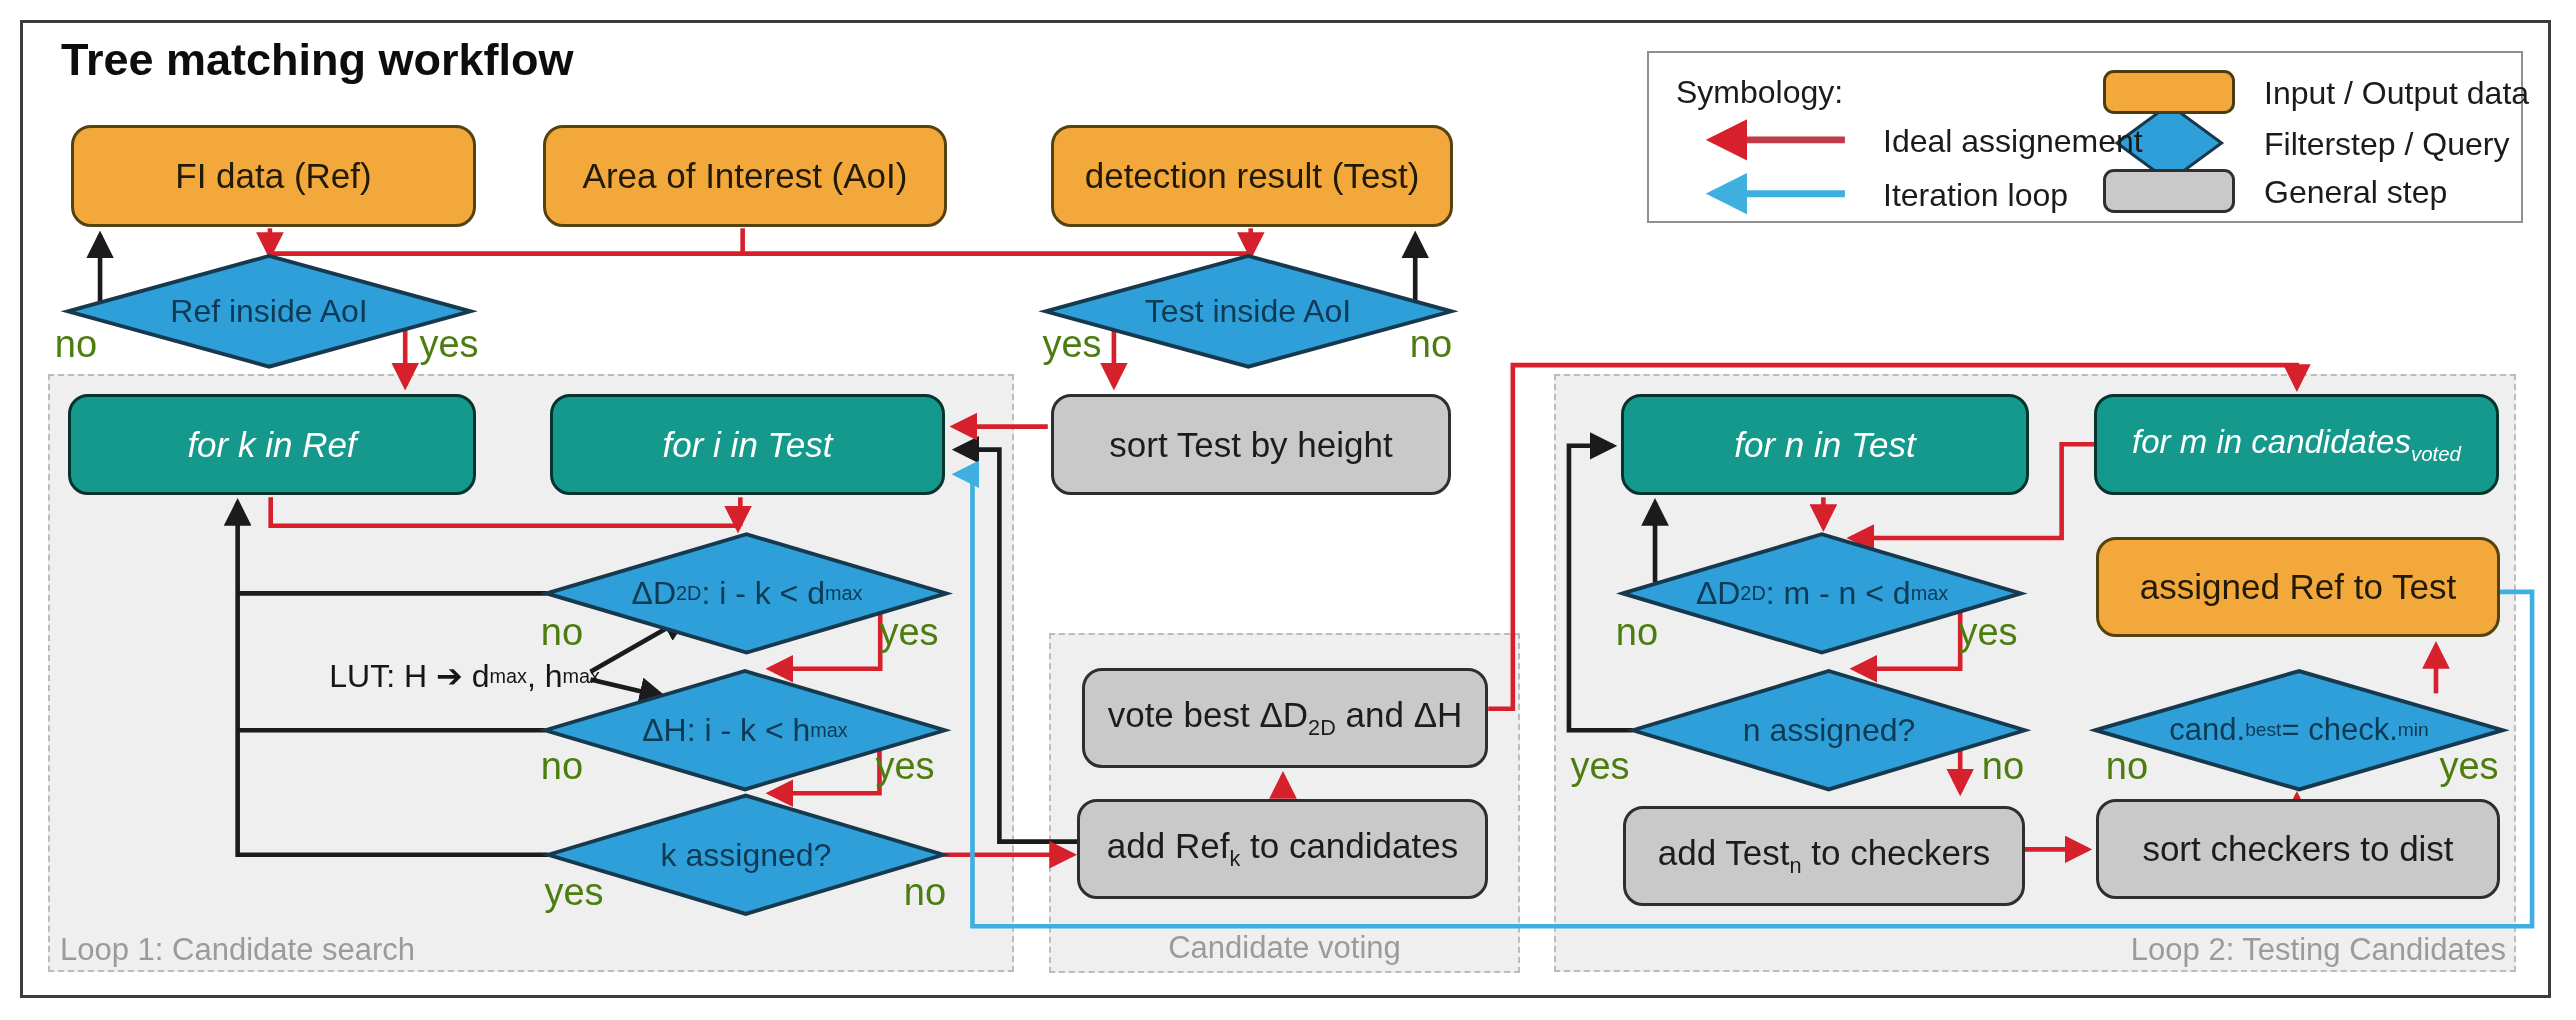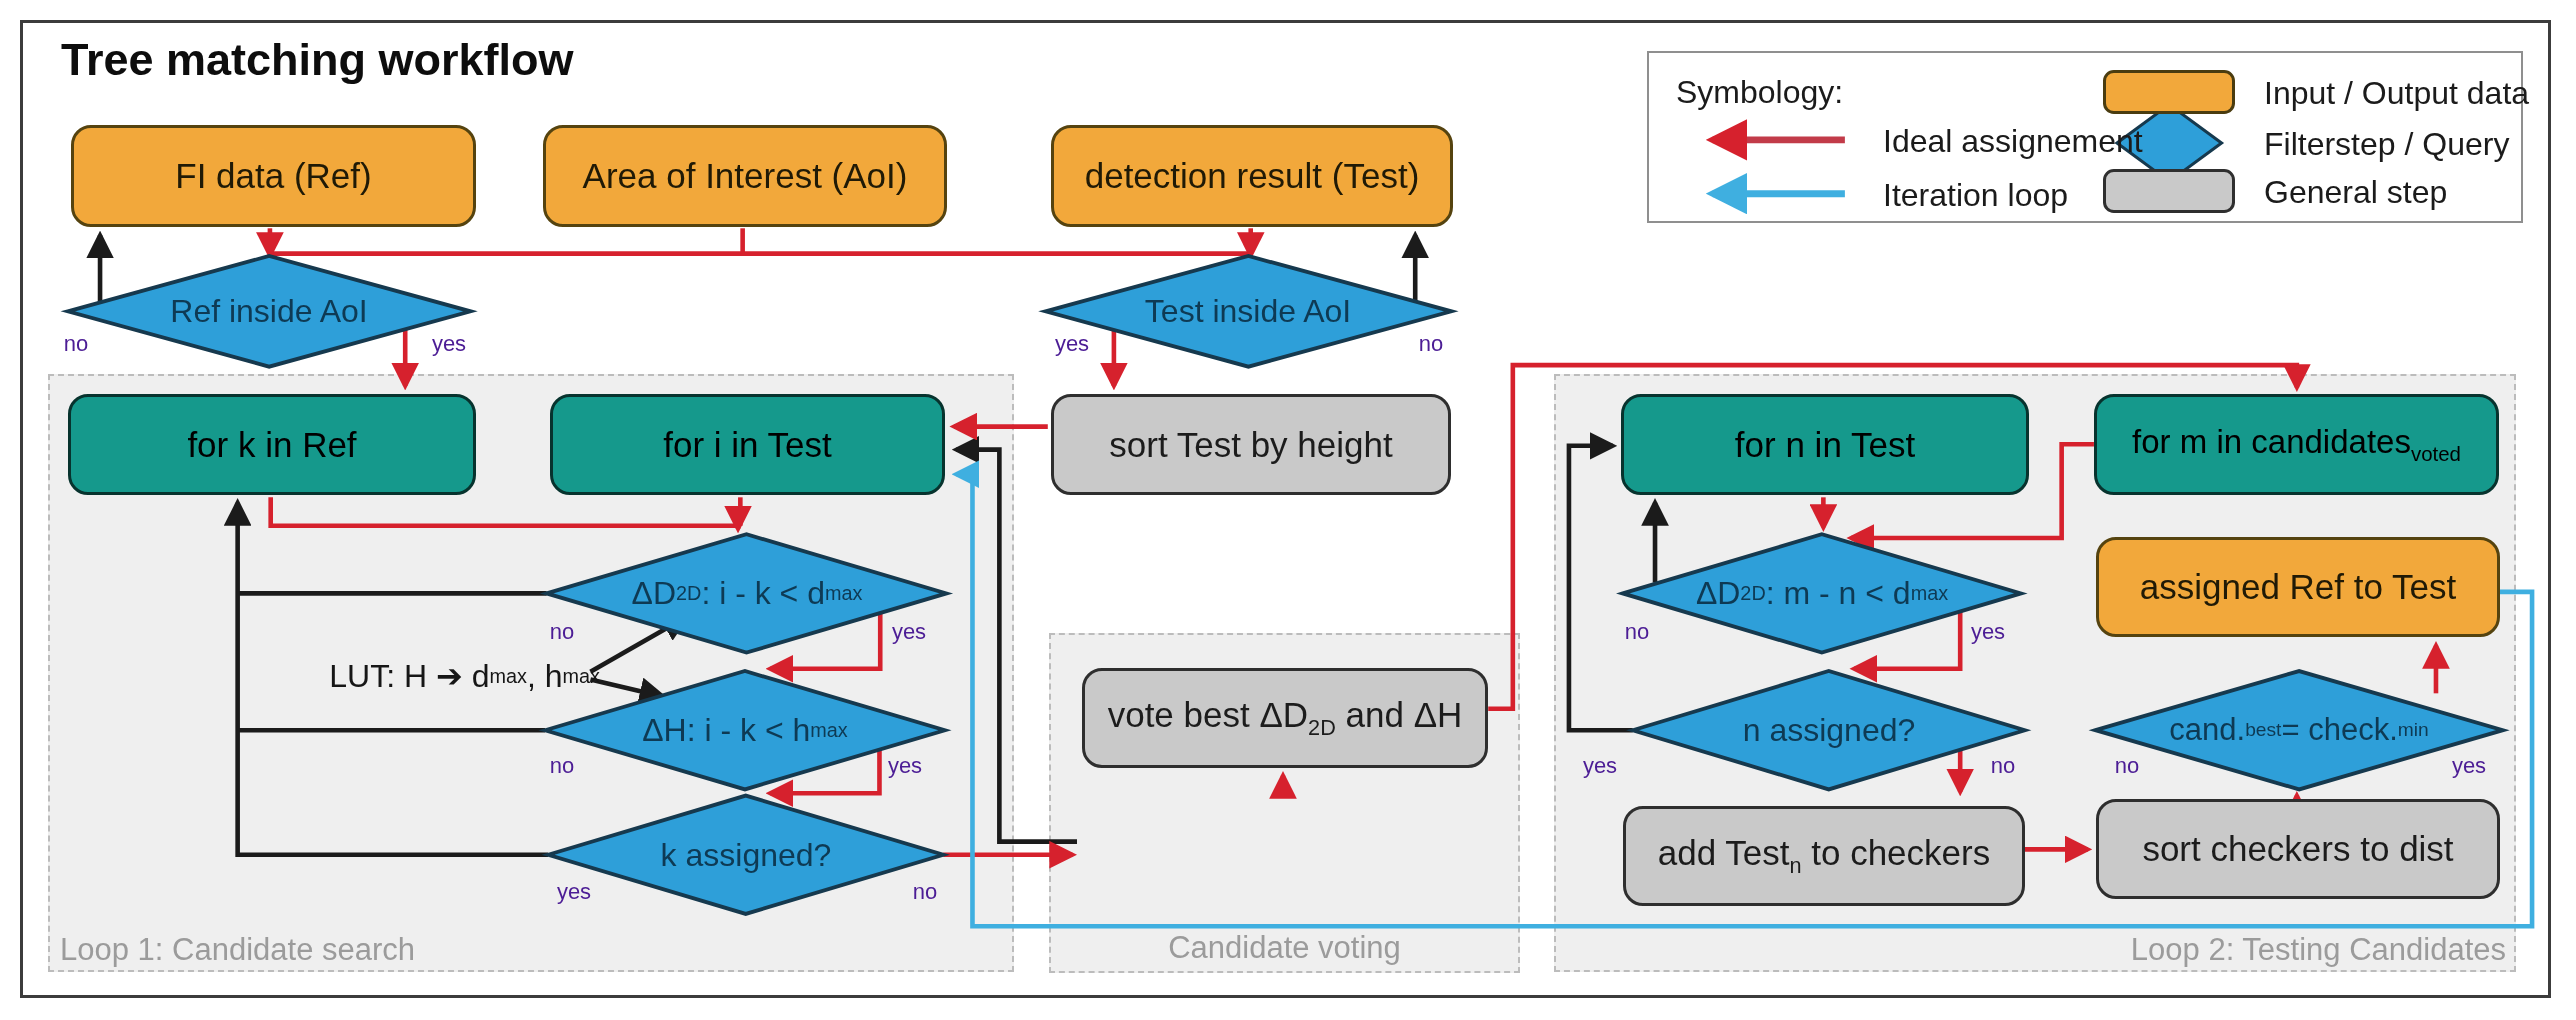--- a/index.html
+++ b/index.html
@@ -6,25 +6,25 @@
   #canvas{position:relative;width:2576px;height:1020px;background:#ffffff;
           font-family:"Liberation Sans",sans-serif;overflow:hidden;}
   .frame{position:absolute;left:20px;top:20px;width:2531px;height:978px;
          border:3.8px solid #3c3c3c;box-sizing:border-box;z-index:0;}
   .title{position:absolute;left:61px;top:34px;font-size:45px;font-weight:bold;color:#0d0d0d;z-index:4;}
   .loopbg{position:absolute;background:#efefef;border:2.3px dashed #bcbcbc;box-sizing:border-box;z-index:1;}
   .loop-label{position:absolute;font-size:31px;color:#9b9b9b;z-index:4;}
   .box{position:absolute;box-sizing:border-box;border-radius:20px;display:flex;align-items:center;
        justify-content:center;font-size:35px;border:3.1px solid;z-index:3;text-align:center;}
   .orange{background:#F2A83B;border-color:#55430f;color:#201a06;}
-  .teal{background:#15998C;border-color:#07332e;color:#000000;}
+  .teal{background:#15998C;border-color:#07332e;color:#ffffff;font-style:italic;}
   .grayb{background:#C9C9C9;border-color:#2e2e2e;color:#1c1c1c;}
   .dlabel{position:absolute;color:#0e3a54;font-size:32px;display:flex;align-items:center;
           justify-content:center;text-align:center;z-index:4;}
-  .edge-label{position:absolute;font-size:22px;color:#4c1d95;transform:translate(-50%,-50%);z-index:4;}
+  .edge-label{position:absolute;font-size:38px;color:#4d7c0f;transform:translate(-50%,-50%);z-index:4;}
   .lut{position:absolute;font-size:32px;color:#161616;display:flex;align-items:center;
        justify-content:flex-end;z-index:4;}
   sub{font-size:62%;}
   svg.wires{position:absolute;left:0;top:0;z-index:2;}
   .legend{position:absolute;left:1647px;top:51px;width:876px;height:172px;background:#ffffff;
           border:2.3px solid #8f8f8f;box-sizing:border-box;z-index:1;}
   .legend-text{position:absolute;font-size:32px;color:#1b1b1b;z-index:4;}
   .legend-sym{position:absolute;box-sizing:border-box;border-radius:10.8px;z-index:3;}
 </style>
 </head>
@@ -149,20 +149,23 @@
   <div class="box teal" style="left:2094px;top:394px;width:405px;height:101px;font-size:33px;">
       <span><span>for m in candidates</span><sub>voted</sub></span>
     </div>
 
   <div class="box grayb" style="left:1051px;top:394px;width:400px;height:101px;">
       <span><span>sort Test by height</span></span>
     </div>
   <div class="box grayb" style="left:1082px;top:668px;width:406px;height:100px;">
       <span><span>vote best ΔD</span><sub>2D</sub><span> and ΔH</span></span>
     </div>
+  <div class="box grayb" style="left:1077px;top:799px;width:411px;height:100px;">
+      <span><span>add Ref</span><sub>k</sub><span> to candidates</span></span>
+    </div>
   <div class="box grayb" style="left:1623px;top:799px;width:402px;height:100px;margin-top:7px;">
       <span><span>add Test</span><sub>n</sub><span> to checkers</span></span>
     </div>
   <div class="box grayb" style="left:2096px;top:799px;width:404px;height:100px;">
       <span><span>sort checkers to dist</span></span>
     </div>
 
   <div class="dlabel" style="left:123px;top:288px;width:292px;height:46px;">
       <span>Ref inside AoI</span>
     </div>

